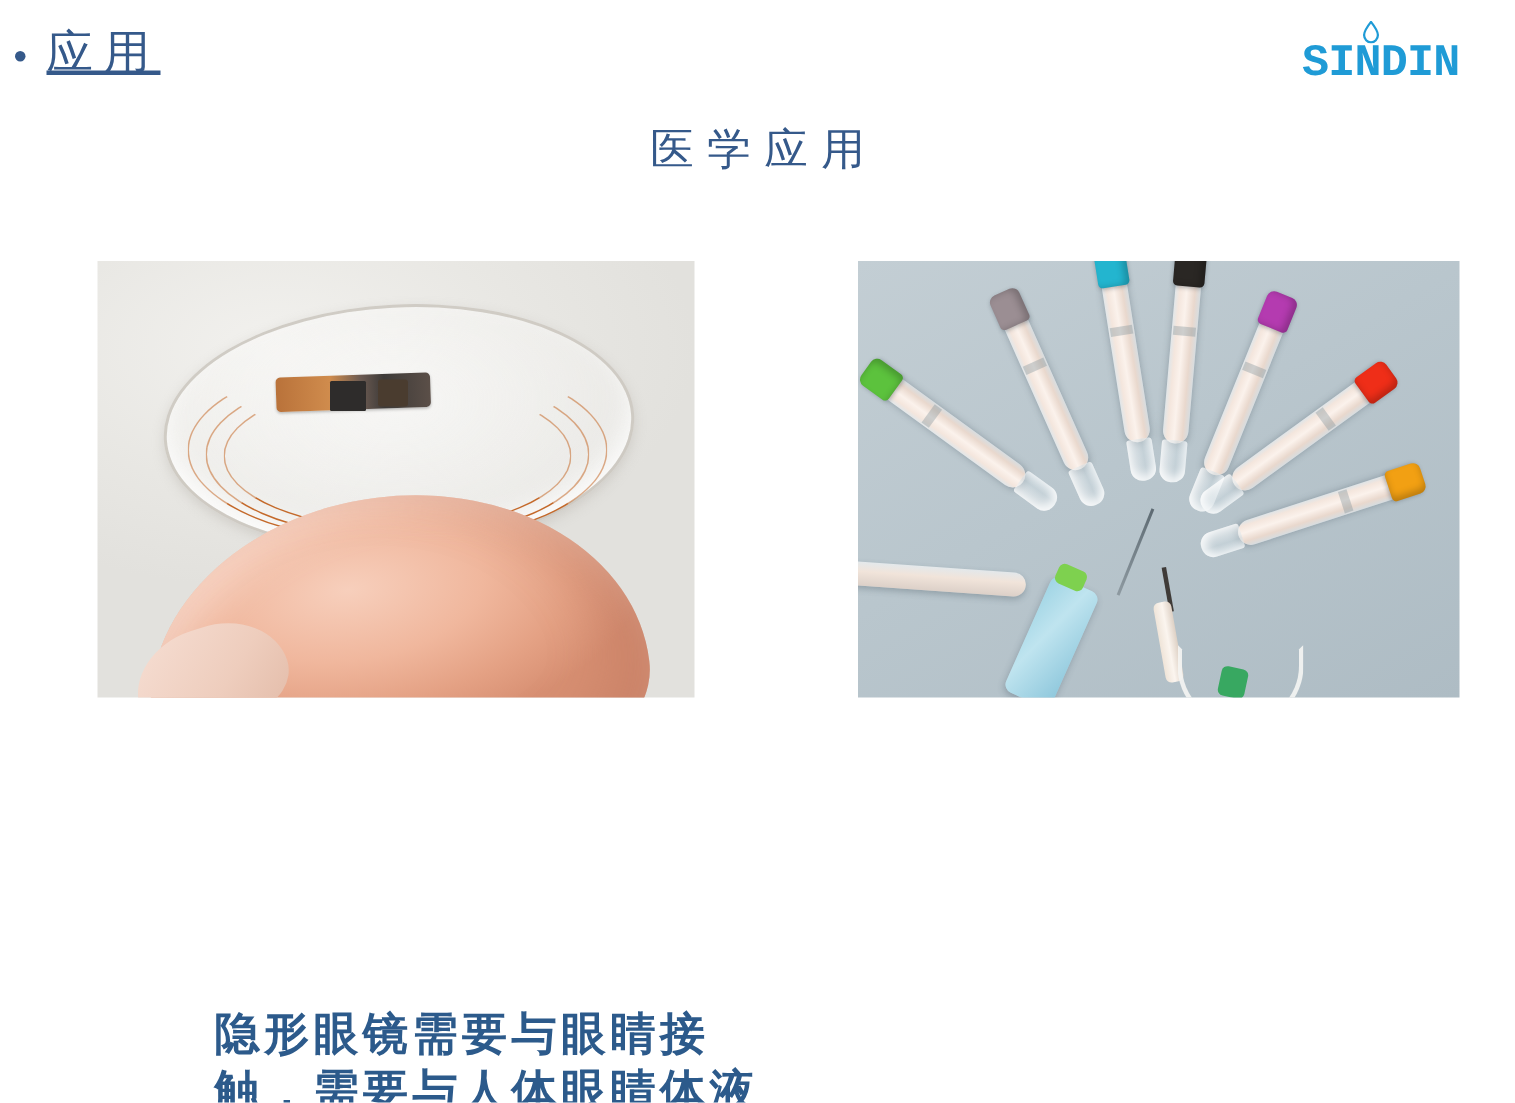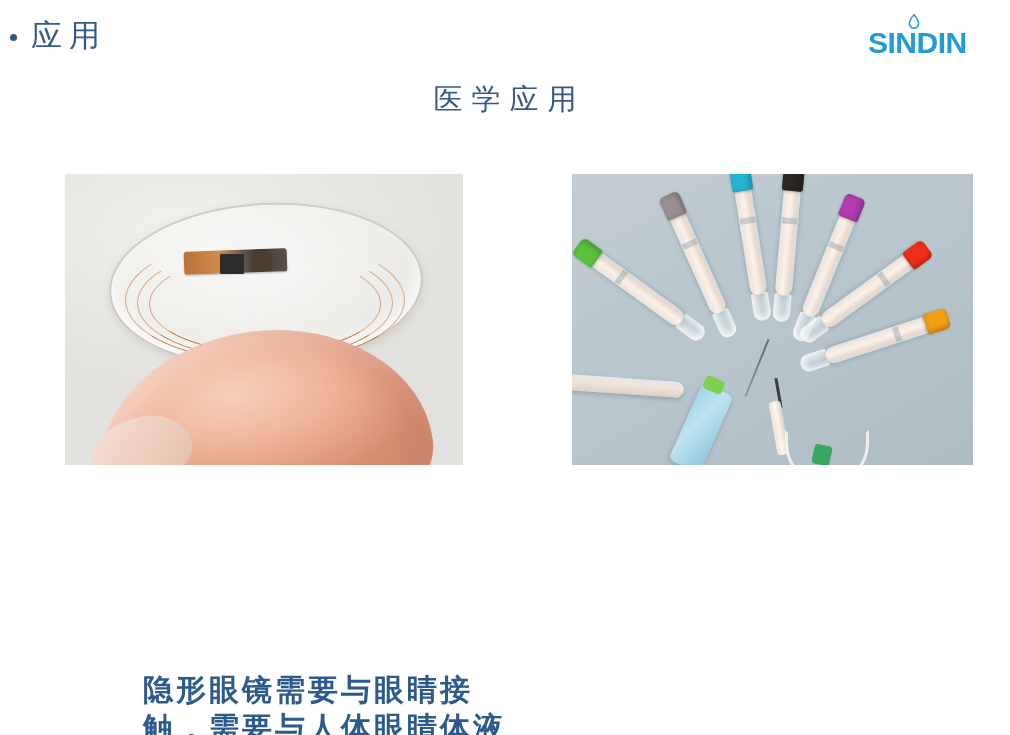--- a/index.html
+++ b/index.html
@@ -17,20 +17,21 @@
 
   
   #header-bullet {
     position: absolute;
     left: 10px;
     top: 20px;
     display: flex;
     align-items: center;
     gap: 14px;
     color: #35598a;
+    text-decoration: underline;
   }
   #header-bullet .bullet-dot {
     width: 7px;
     height: 7px;
     border-radius: 50%;
     background: #35598a;
     display: inline-block;
     margin-top: 4px;
   }
   #header-bullet .bullet-label {
@@ -47,21 +48,21 @@
     position: absolute;
     right: 14px;
     top: 14px;
     width: 128px;
     height: 46px;
   }
   #brand-logo .logo-wordmark {
     position: absolute;
     left: 0;
     top: 14px;
-    font-family: Liberation Sans, sans-serif;
+    font-family: Liberation Mono, monospace;
     font-size: 30px;
     font-weight: 700;
     letter-spacing: -0.5px;
     color: #1f9bd6;
     line-height: 1;
   }
   #brand-logo .logo-drop {
     position: absolute;
     left: 40px;
     top: 0px;

